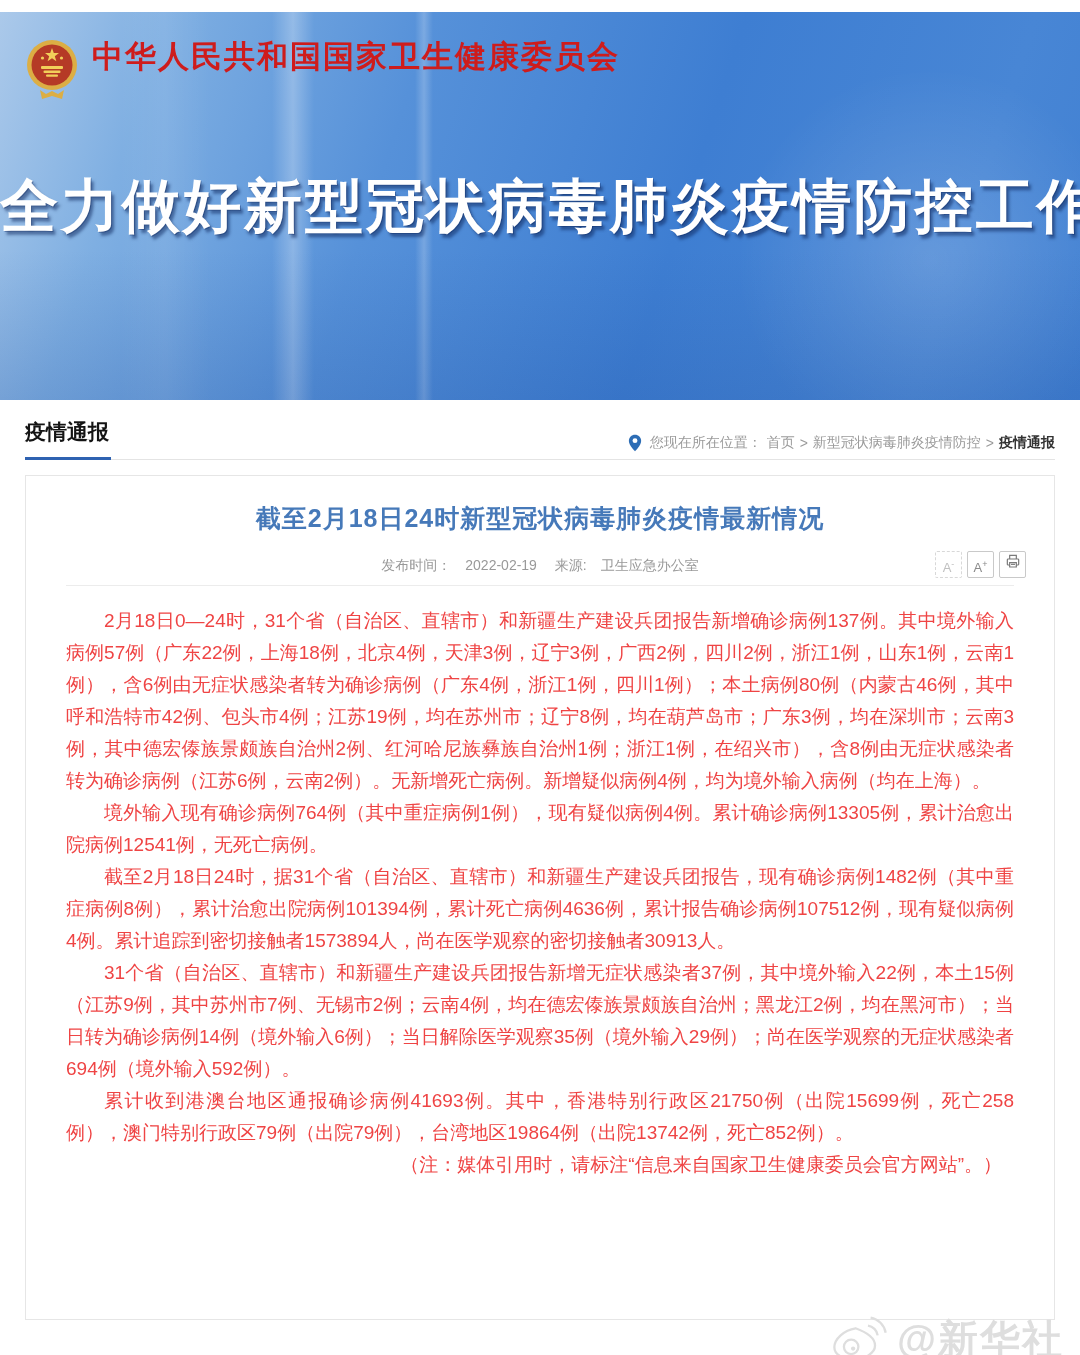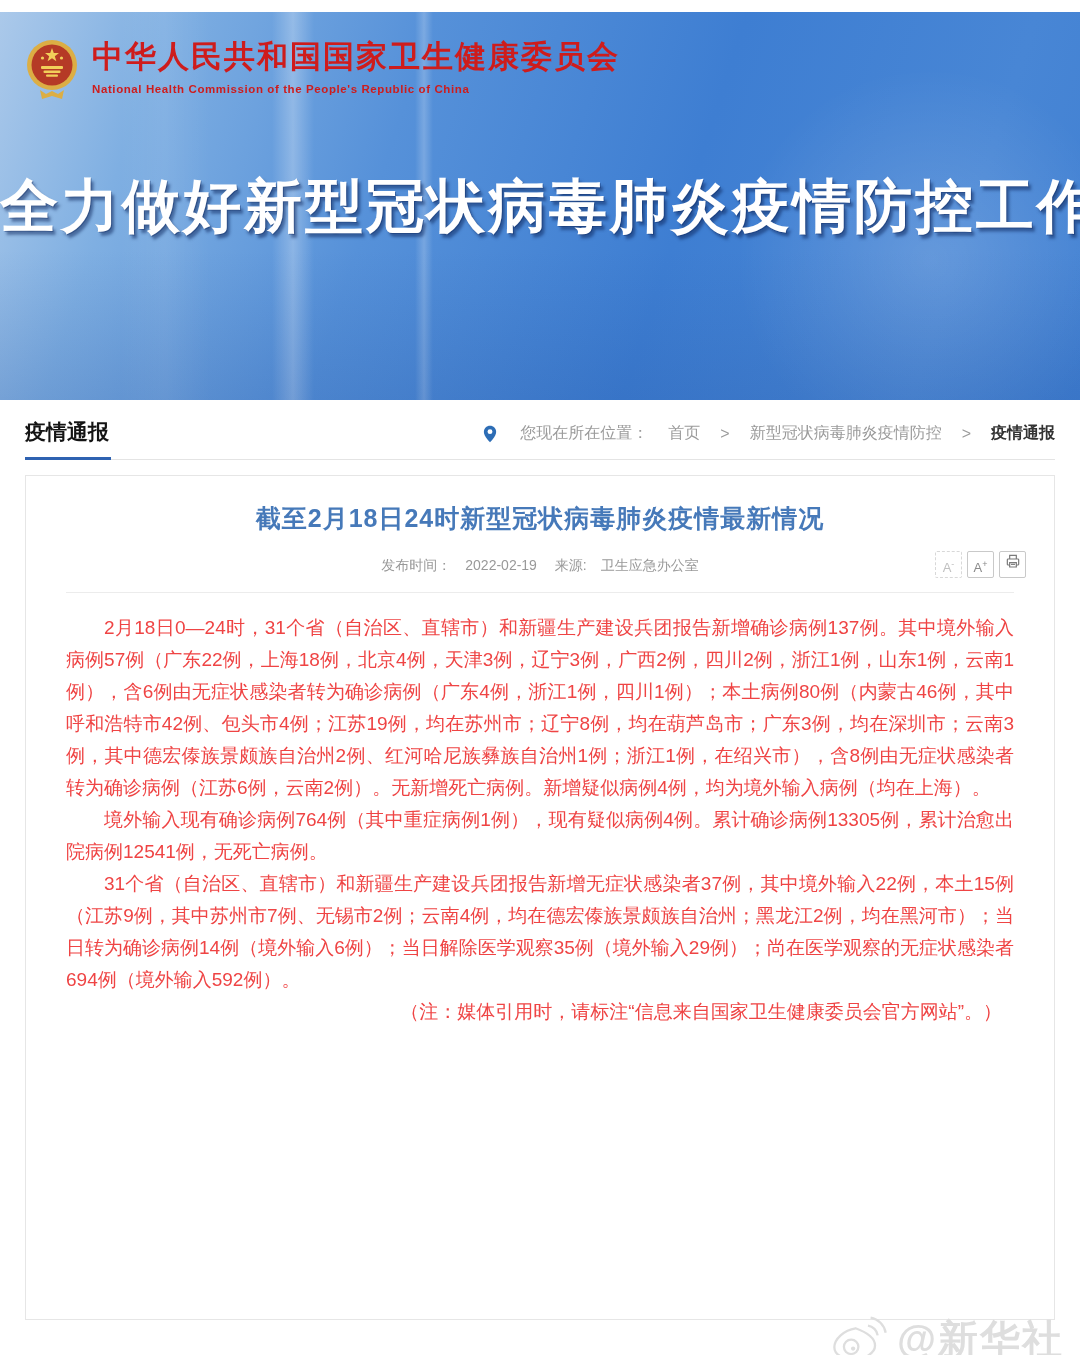--- a/index.html
+++ b/index.html
@@ -36,30 +36,30 @@
     text-shadow:3px 4px 3px rgba(12,35,90,.5), 1px 1px 0 rgba(12,35,90,.35);
     white-space:nowrap;
   }
 
   
   .nav-bar { position:relative; margin:14px 25px 0; border-bottom:1px solid #e4e4e4; height:46px; }
   .section-title {
     display:inline-block; font-size:21px; font-weight:bold; color:#141414;
     padding:4px 2px 11px 0; border-bottom:3px solid #2f62b1; margin-bottom:-2px; min-width:82px;
   }
-  .breadcrumb { position:absolute; right:0; top:9px; font-size:16px; color:#9b9b9b; display:flex; align-items:center; gap:20px; }
+  .breadcrumb { position:absolute; right:0; top:20px; font-size:14px; color:#9b9b9b; display:flex; align-items:center; gap:5px; }
   .breadcrumb .pin { display:inline-flex; margin-right:3px; }
   .crumb-link { color:#9b9b9b; text-decoration:none; cursor:pointer; }
   .crumb-sep { color:#9b9b9b; }
   .crumb-current { color:#333; font-weight:bold; }
 
   
   .article-box { position:relative; margin:15px 25px 0; border:1px solid #e6e6e6; background:#fff; padding:24px 40px 30px; min-height:845px; }
   .article-title { text-align:center; color:#4679b9; font-size:25px; font-weight:600; letter-spacing:1px; margin:2px 0 0; }
-  .meta-row { position:relative; text-align:center; color:#999; font-size:14px; margin-top:22px; padding-bottom:17px; border-bottom:1px solid #ececec; }
+  .meta-row { position:relative; text-align:center; color:#999; font-size:14px; margin-top:22px; padding-bottom:10px; border-bottom:1px solid #ececec; }
   .meta-row .meta-item { margin:0 7px; }
   .tools { position:absolute; right:-12px; top:-6px; display:flex; gap:5px; }
   .btn-tool {
     width:27px; height:27px; border:1px solid #c9c9c9; background:#fff; border-radius:2px;
     font-size:13px; color:#8a8a8a; line-height:25px; text-align:center; cursor:pointer; padding:0;
     font-family:"Liberation Sans","DejaVu Sans",sans-serif;
   }
   .btn-tool sup { font-size:9px; }
   .btn-tool.disabled { border-style:dashed; border-color:#d8d8d8; color:#c0c0c0; }
   .btn-tool.icon-btn { display:inline-flex; align-items:center; justify-content:center; }
@@ -91,21 +91,20 @@
           <circle cx="16.5" cy="20" r="1.6" fill="#f2cf5a"></circle>
           <circle cx="35.5" cy="20" r="1.6" fill="#f2cf5a"></circle>
           <rect x="15" y="28" width="22" height="3" rx="1" fill="#f2cf5a"></rect>
           <rect x="17.5" y="32.5" width="17" height="2.4" rx="1" fill="#f2cf5a"></rect>
           <rect x="20" y="36.5" width="12" height="2.2" rx="1" fill="#f2cf5a"></rect>
           <path d="M14 52 L20 56 L26 53 L32 56 L38 52 L36 61 L26 58 L16 61 Z" fill="#dcae44"></path>
         </svg>
       </span>
       <span>
         <div class="org-cn">中华人民共和国国家卫生健康委员会</div>
-        <div class="org-en">National Health Commission of the People's Republic of China</div>
       </span>
     </a>
 
     <div class="banner-title">全力做好新型冠状病毒肺炎疫情防控工作</div>
   </div>
 
   <div class="nav-bar">
     <span class="section-title">疫情通报</span>
 
     <span class="breadcrumb">
@@ -143,21 +142,23 @@
               <line x1="9" y1="17" x2="15" y2="17"></line>
             </svg>
           </span>
         </button>
       </span>
     </div>
 
     <div class="article-body">
       <p>2月18日0—24时，31个省（自治区、直辖市）和新疆生产建设兵团报告新增确诊病例137例。其中境外输入病例57例（广东22例，上海18例，北京4例，天津3例，辽宁3例，广西2例，四川2例，浙江1例，山东1例，云南1例），含6例由无症状感染者转为确诊病例（广东4例，浙江1例，四川1例）；本土病例80例（内蒙古46例，其中呼和浩特市42例、包头市4例；江苏19例，均在苏州市；辽宁8例，均在葫芦岛市；广东3例，均在深圳市；云南3例，其中德宏傣族景颇族自治州2例、红河哈尼族彝族自治州1例；浙江1例，在绍兴市），含8例由无症状感染者转为确诊病例（江苏6例，云南2例）。无新增死亡病例。新增疑似病例4例，均为境外输入病例（均在上海）。</p>
       <p>境外输入现有确诊病例764例（其中重症病例1例），现有疑似病例4例。累计确诊病例13305例，累计治愈出院病例12541例，无死亡病例。</p>
+      <p>截至2月18日24时，据31个省（自治区、直辖市）和新疆生产建设兵团报告，现有确诊病例1482例（其中重症病例8例），累计治愈出院病例101394例，累计死亡病例4636例，累计报告确诊病例107512例，现有疑似病例4例。累计追踪到密切接触者1573894人，尚在医学观察的密切接触者30913人。</p>
       <p>31个省（自治区、直辖市）和新疆生产建设兵团报告新增无症状感染者37例，其中境外输入22例，本土15例（江苏9例，其中苏州市7例、无锡市2例；云南4例，均在德宏傣族景颇族自治州；黑龙江2例，均在黑河市）；当日转为确诊病例14例（境外输入6例）；当日解除医学观察35例（境外输入29例）；尚在医学观察的无症状感染者694例（境外输入592例）。</p>
+      <p>累计收到港澳台地区通报确诊病例41693例。其中，香港特别行政区21750例（出院15699例，死亡258例），澳门特别行政区79例（出院79例），台湾地区19864例（出院13742例，死亡852例）。</p>
       <p class="note-line">（注：媒体引用时，请标注“信息来自国家卫生健康委员会官方网站”。）</p>
     </div>
   </div>
 
   <div class="watermark">
     <span>
       <svg width="58" height="46" viewBox="0 0 64 52" fill="none" stroke="#dedede" stroke-width="2.6">
         <path d="M27 15 C14 17 3 27 3 36.5 C3 45 13 50 24.5 50 C37 50 49 43.5 49 34.5 C49 26 39.5 19.5 27 15 Z"></path>
         <circle cx="22" cy="36" r="8.2"></circle>
         <circle cx="24.2" cy="38" r="2.4" fill="#dedede" stroke="none"></circle>

